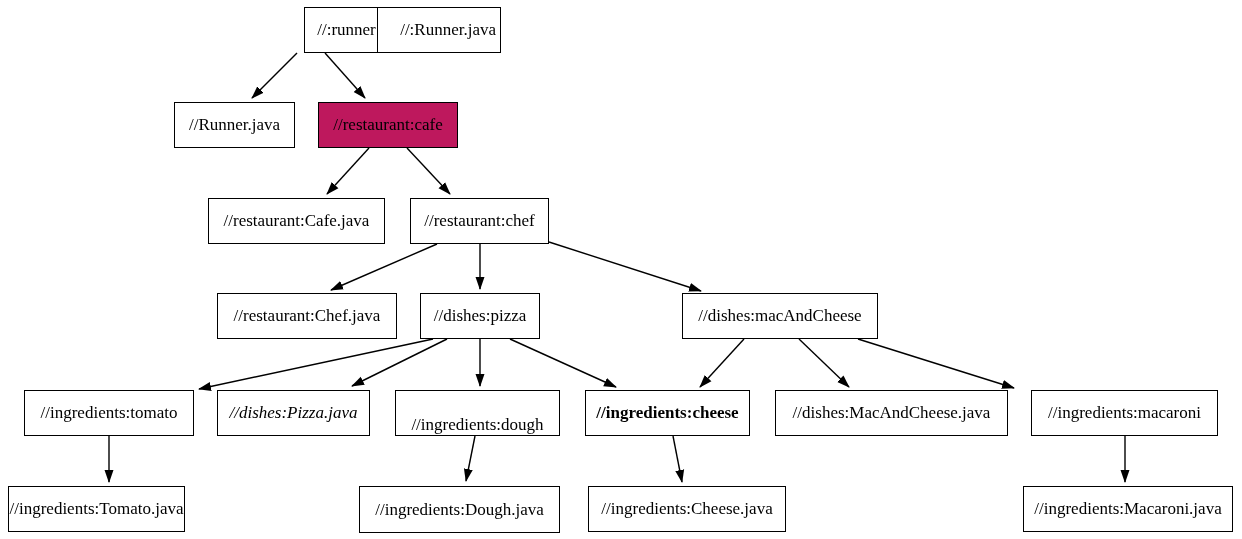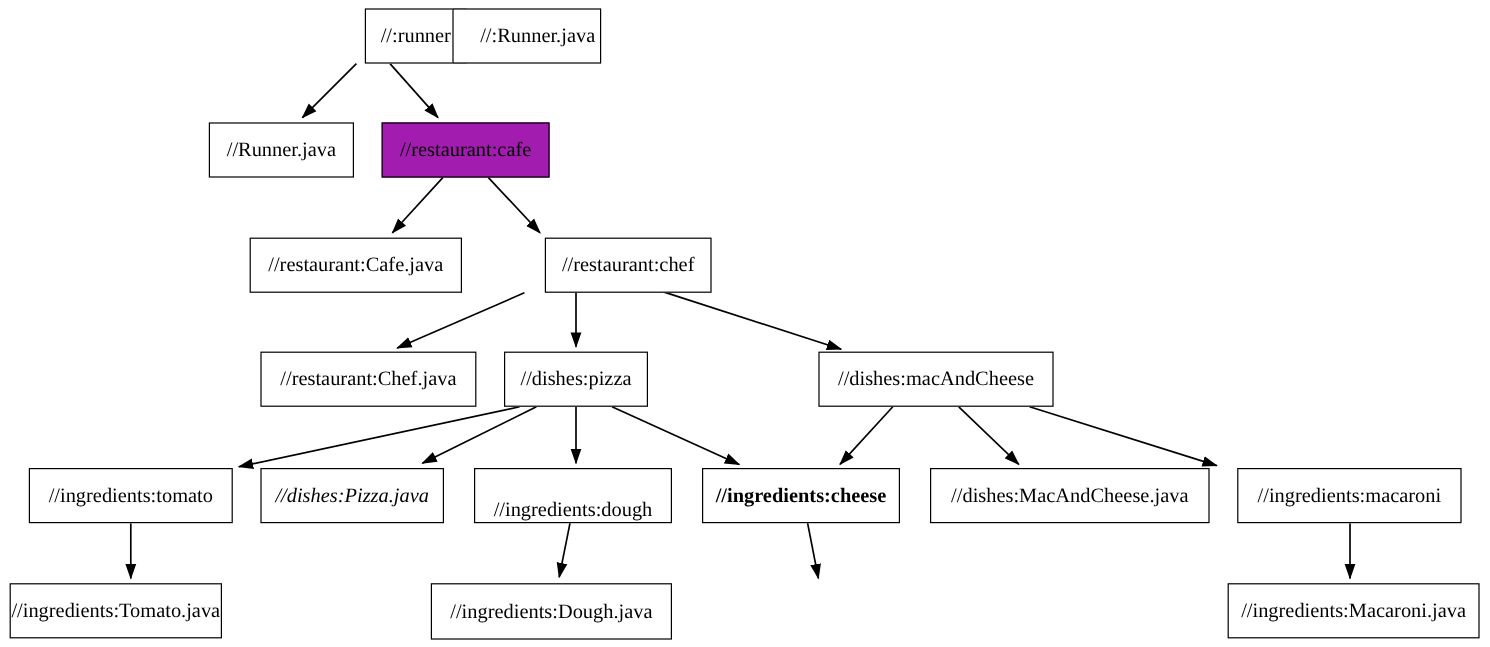--- a/index.html
+++ b/index.html
@@ -75,27 +75,27 @@
 
 <div class="node" style="left: 268px; top: 7px; width: 85px; height: 46px; background: rgb(255, 255, 255); border-color: rgb(0, 0, 0); margin-left: 36px;">
       <span class="node-label">//:runner</span>
     </div>
     <div class="node" style="left: 377px; top: 7px; width: 124px; height: 46px; background: rgb(255, 255, 255); border-color: rgb(0, 0, 0); justify-content: flex-end;">
       <span class="node-label">//:Runner.java</span>
     </div>
     <div class="node" style="left: 174px; top: 102px; width: 121px; height: 46px; background: rgb(255, 255, 255); border-color: rgb(0, 0, 0);">
       <span class="node-label">//Runner.java</span>
     </div>
-    <div class="node" style="left: 318px; top: 102px; width: 140px; height: 46px; background: #a21caf; border-color: rgb(0, 0, 0);">
+    <div class="node" style="left: 318px; top: 102px; width: 140px; height: 46px; background: #be185d; border-color: rgb(0, 0, 0);">
       <span class="node-label">//restaurant:cafe</span>
     </div>
     <div class="node" style="left: 208px; top: 198px; width: 177px; height: 46px; background: rgb(255, 255, 255); border-color: rgb(0, 0, 0); justify-content: center;">
       <span class="node-label">//restaurant:Cafe.java</span>
     </div>
-    <div class="node" style="left: 410px; top: 198px; width: 139px; height: 46px; background: rgb(255, 255, 255); border-color: rgb(0, 0, 0); margin-left: 44px;">
+    <div class="node" style="left: 410px; top: 198px; width: 139px; height: 46px; background: rgb(255, 255, 255); border-color: rgb(0, 0, 0);">
       <span class="node-label">//restaurant:chef</span>
     </div>
     <div class="node" style="left: 217px; top: 293px; width: 180px; height: 46px; background: rgb(255, 255, 255); border-color: rgb(0, 0, 0);">
       <span class="node-label">//restaurant:Chef.java</span>
     </div>
     <div class="node" style="left: 420px; top: 293px; width: 120px; height: 46px; background: rgb(255, 255, 255); border-color: rgb(0, 0, 0);">
       <span class="node-label">//dishes:pizza</span>
     </div>
     <div class="node" style="left: 682px; top: 293px; width: 196px; height: 46px; background: rgb(255, 255, 255); border-color: rgb(0, 0, 0);">
       <span class="node-label">//dishes:macAndCheese</span>
@@ -117,16 +117,19 @@
     </div>
     <div class="node" style="left: 1031px; top: 390px; width: 187px; height: 46px; background: rgb(255, 255, 255); border-color: rgb(0, 0, 0);">
       <span class="node-label">//ingredients:macaroni</span>
     </div>
     <div class="node" style="left: 8px; top: 486px; width: 177px; height: 46px; background: rgb(255, 255, 255); border-color: rgb(0, 0, 0);">
       <span class="node-label">//ingredients:Tomato.java</span>
     </div>
     <div class="node" style="left: 359px; top: 486px; width: 201px; height: 47px; background: rgb(255, 255, 255); border-color: rgb(0, 0, 0);">
       <span class="node-label">//ingredients:Dough.java</span>
     </div>
+    <div class="node" style="left: 588px; top: 486px; width: 198px; height: 46px; background: rgb(255, 255, 255); border-color: rgb(0, 0, 0);">
+      <span class="node-label">//ingredients:Cheese.java</span>
+    </div>
     <div class="node" style="left: 1023px; top: 486px; width: 210px; height: 46px; background: rgb(255, 255, 255); border-color: rgb(0, 0, 0);">
       <span class="node-label">//ingredients:Macaroni.java</span>
     </div>
   </div>
 
 </body></html>

